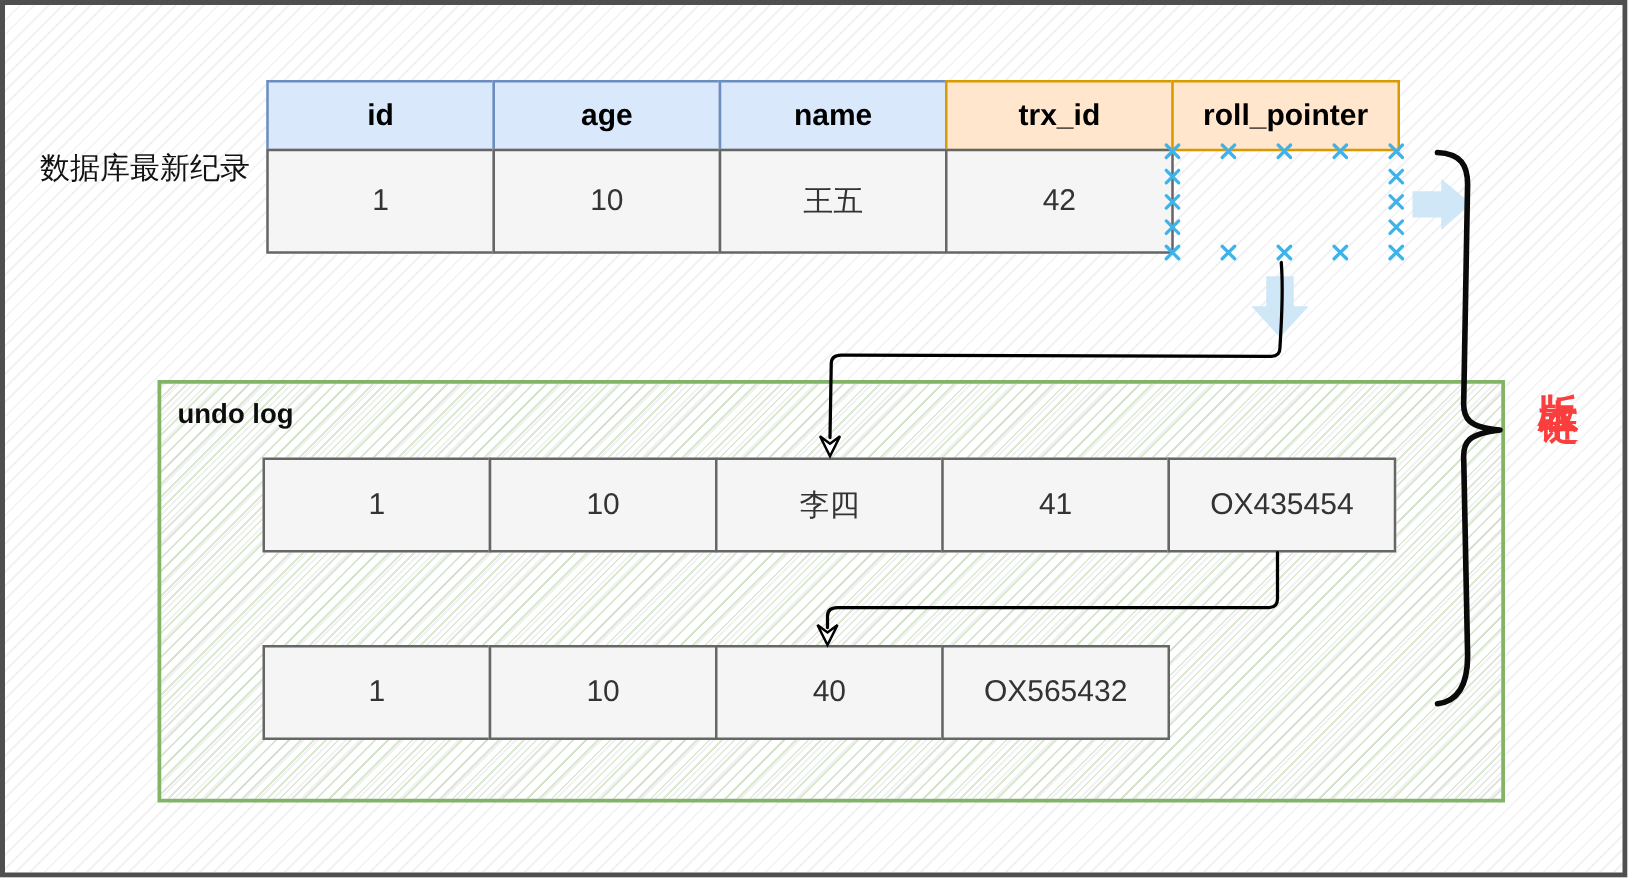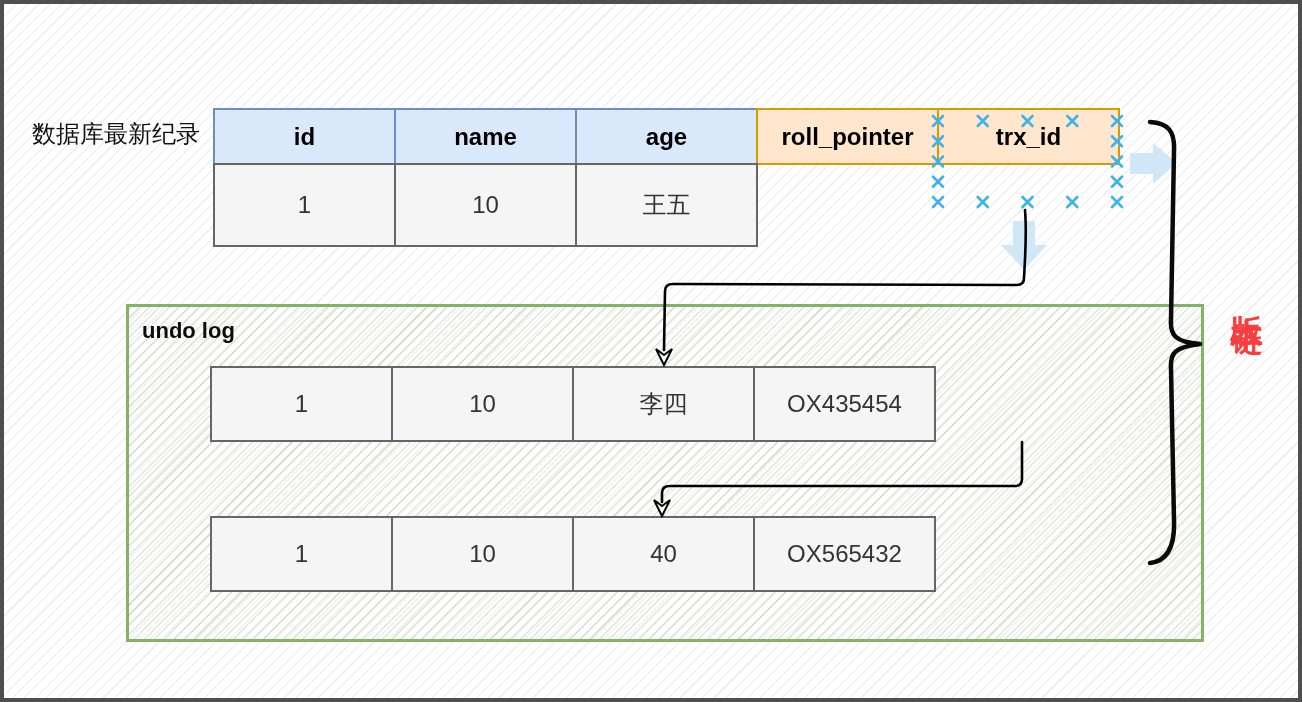--- a/index.html
+++ b/index.html
@@ -33,21 +33,21 @@
     width:183px;
     border:2px solid #666666;
     background:#F5F5F5;
     margin-left:-2px;
     display:flex; align-items:center; justify-content:center;
     font-size:24px; color:#333;
   }
   .trow .cell:first-child { margin-left:0; }
 
   .main-table { position:absolute; left:209px; top:60px; z-index:2; }
-  .main-table .header .cell { height:57px; font-weight:bold; color:#000;margin-top:44px; }
+  .main-table .header .cell { height:57px; font-weight:bold; color:#000; }
   .main-table .header .cell.blue   { background:#DAE8FC; border-color:#6C8EBF; }
   .main-table .header .cell.orange { background:#FFE6CC; border-color:#D79B00; }
   .main-table .data { margin-top:-2px; }
   .main-table .data .cell { height:84px; }
 
   .undo-box {
     position:absolute; left:122px; top:300px;
     width:1078px; height:338px;
     box-sizing:border-box;
     border:3px solid #82B366;
@@ -88,40 +88,42 @@
 </head>
 <body>
 
 <div class="canvas">
 
   <div class="latest-label">数据库最新纪录</div>
 
   <div class="main-table">
     <div class="trow header">
       <div class="cell blue">id</div>
+      <div class="cell blue">age</div>
       <div class="cell blue">name</div>
-      <div class="cell blue">age</div>
+      <div class="cell orange">trx_id</div>
       <div class="cell orange">roll_pointer</div>
-      <div class="cell orange">trx_id</div>
     </div>
     <div class="trow data">
       <div class="cell">1</div>
       <div class="cell">10</div>
       <div class="cell">王五</div>
+      <div class="cell">42</div>
     </div>
   </div>
 
   <div class="undo-box">
     <div class="undo-label">undo log</div>
   </div>
 
   <div class="trow undo-row r1">
     <div class="cell">1</div>
     <div class="cell">10</div>
     <div class="cell">李四</div>
+    <div class="cell">41</div>
     <div class="cell">OX435454</div>
   </div>
 
   <div class="trow undo-row r2">
     <div class="cell">1</div>
     <div class="cell">10</div>
     <div class="cell">40</div>
     <div class="cell">OX565432</div>
   </div>
 

